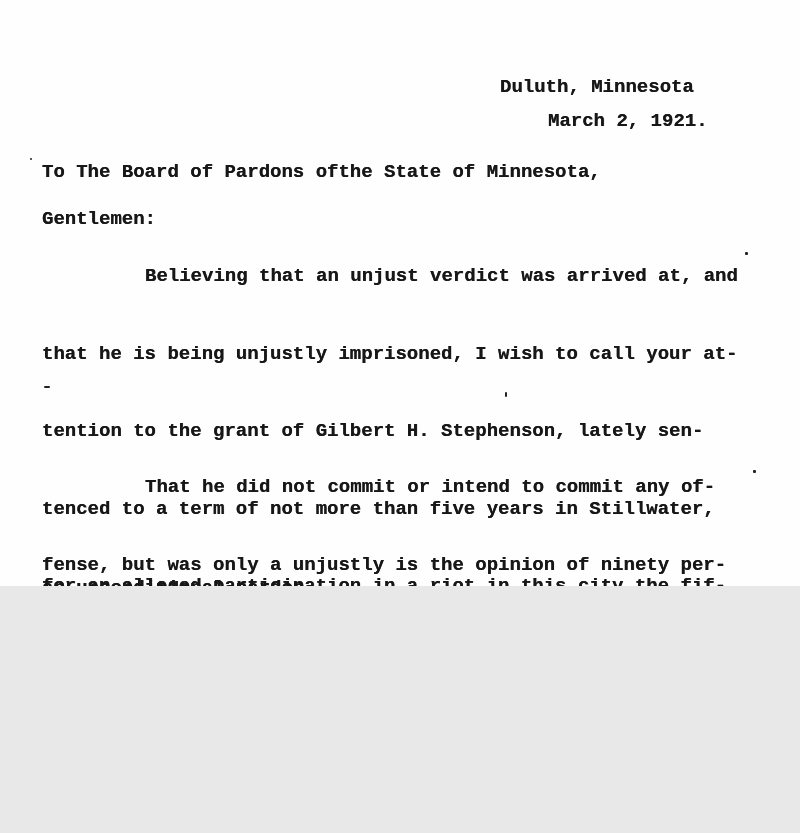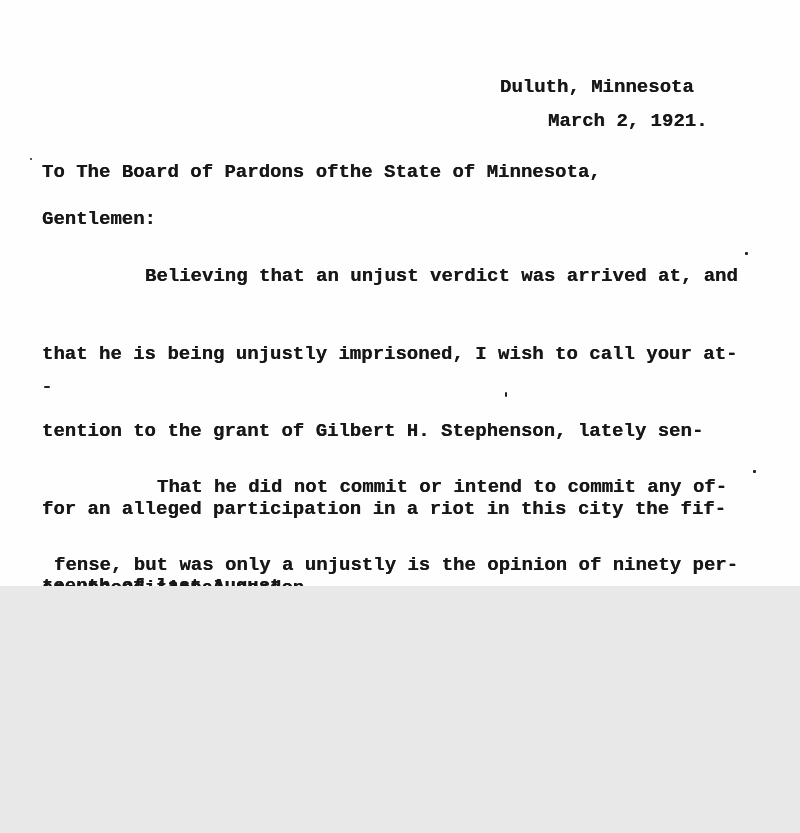--- a/index.html
+++ b/index.html
@@ -31,25 +31,26 @@
   <div class="abs tw" style="left:500px;top:76px;">Duluth, Minnesota</div>
   <div class="abs tw" style="left:548px;top:110px;">March 2, 1921.</div>
 
   <div class="abs tw" style="left:42px;top:161px;text-align:center;">To The Board of Pardons ofthe State of Minnesota,</div>
   <div class="abs tw" style="left:42px;top:196px;margin-top:12px;">Gentlemen:</div>
 
   <div class="abs para tw" style="left:42px;top:216px;">
     <div class="bline indent">Believing that an unjust verdict was arrived at, and</div>
     <div class="bline">that he is being unjustly imprisoned, I wish to call your at-</div>
     <div class="bline">tention to the grant of Gilbert H. Stephenson, lately sen-</div>
+    <div class="bline">tenced to a term of not more than five years in Stillwater,</div>
     <div class="bline">for an alleged participation in a riot in this city the fif-</div>
     <div class="bline">teenth of last August.</div>
   </div>
 
-  <div class="abs para tw" style="left:54px;top:427px;">
+  <div class="abs para tw" style="left:42px;top:427px;">
     <div class="bline indent">That he did not commit or intend to commit any of-</div>
     <div class="bline">fense, but was only a unjustly is the opinion of ninety per-</div>
     <div class="bline">cent of the people of St. Louis County.</div>
   </div>
 
   <div class="abs para tw" style="left:42px;top:528px;">
     <div class="bline">an unconditional pardon.</div>
     <div class="bline indent">I therefor ask that your honorable body grant him</div>
   </div>
 

